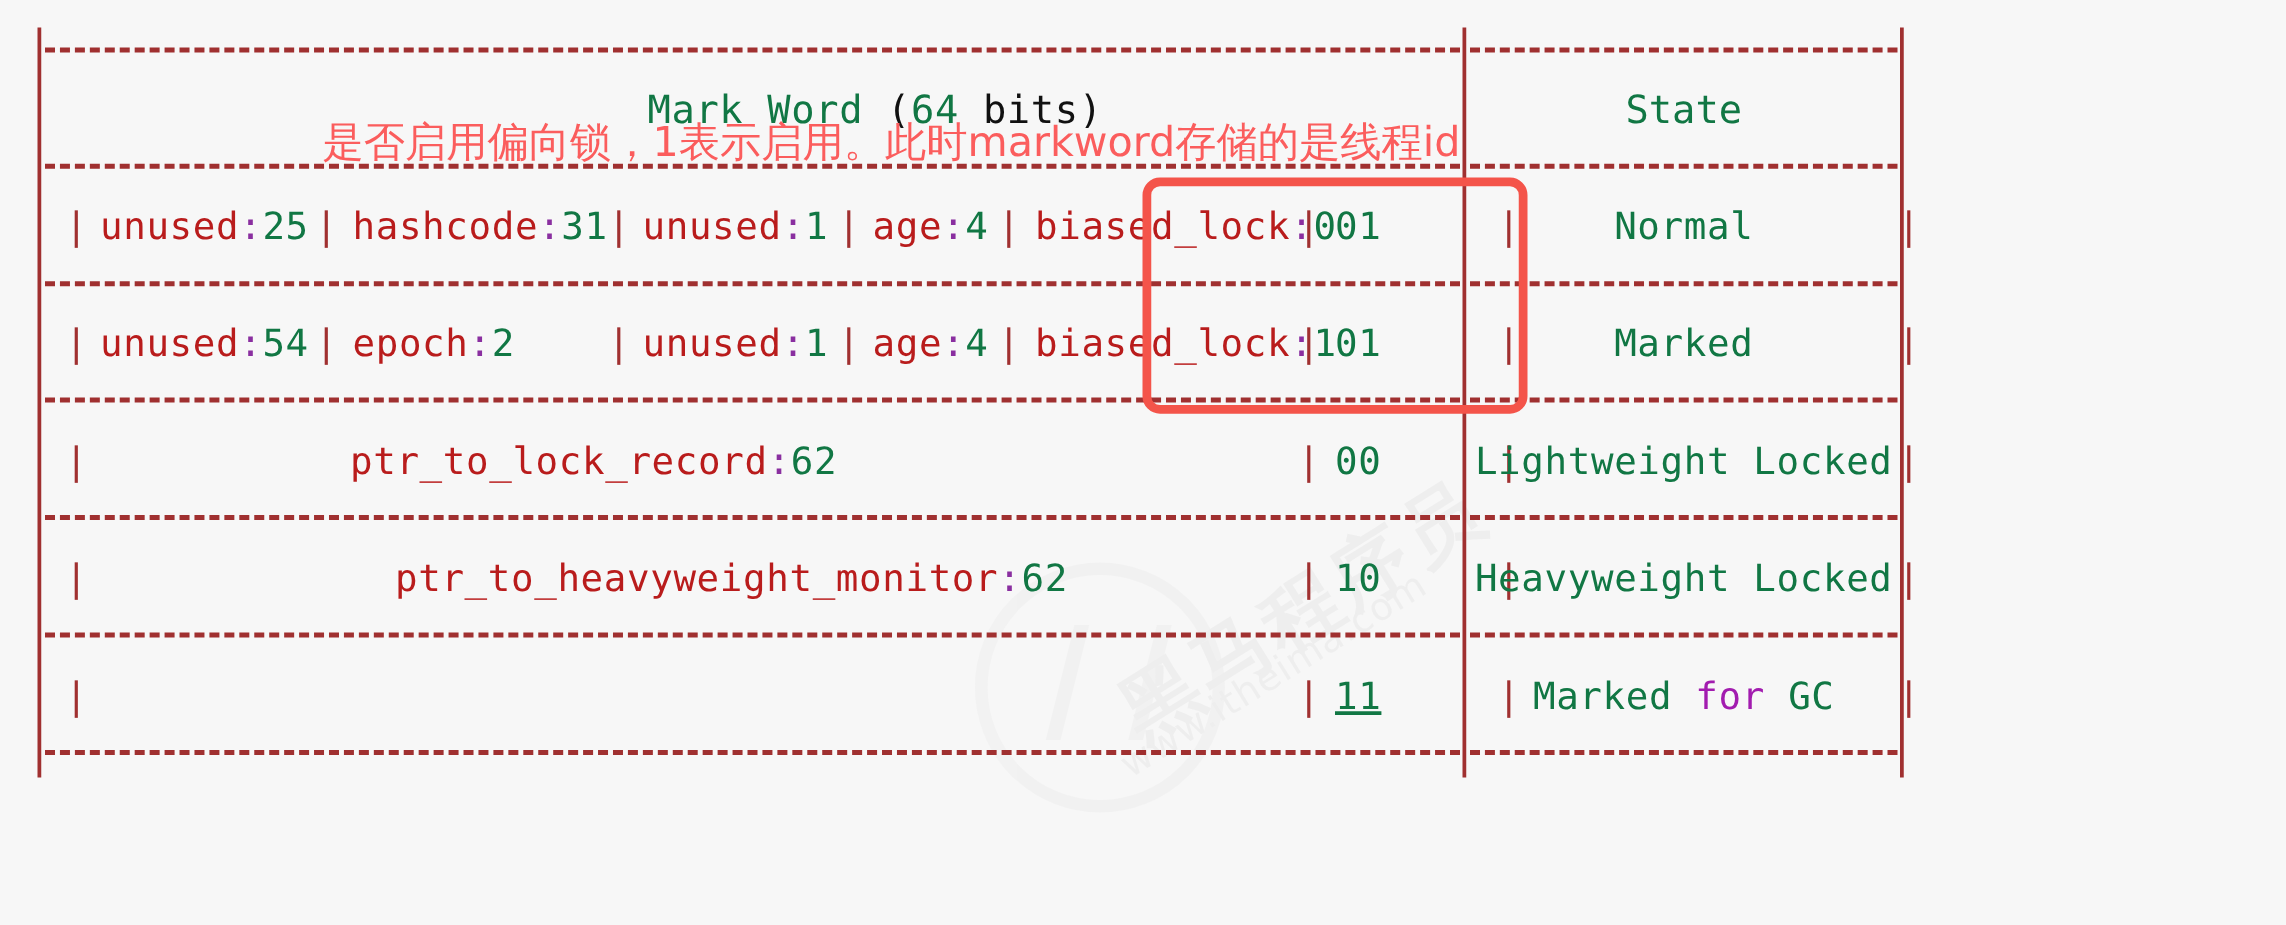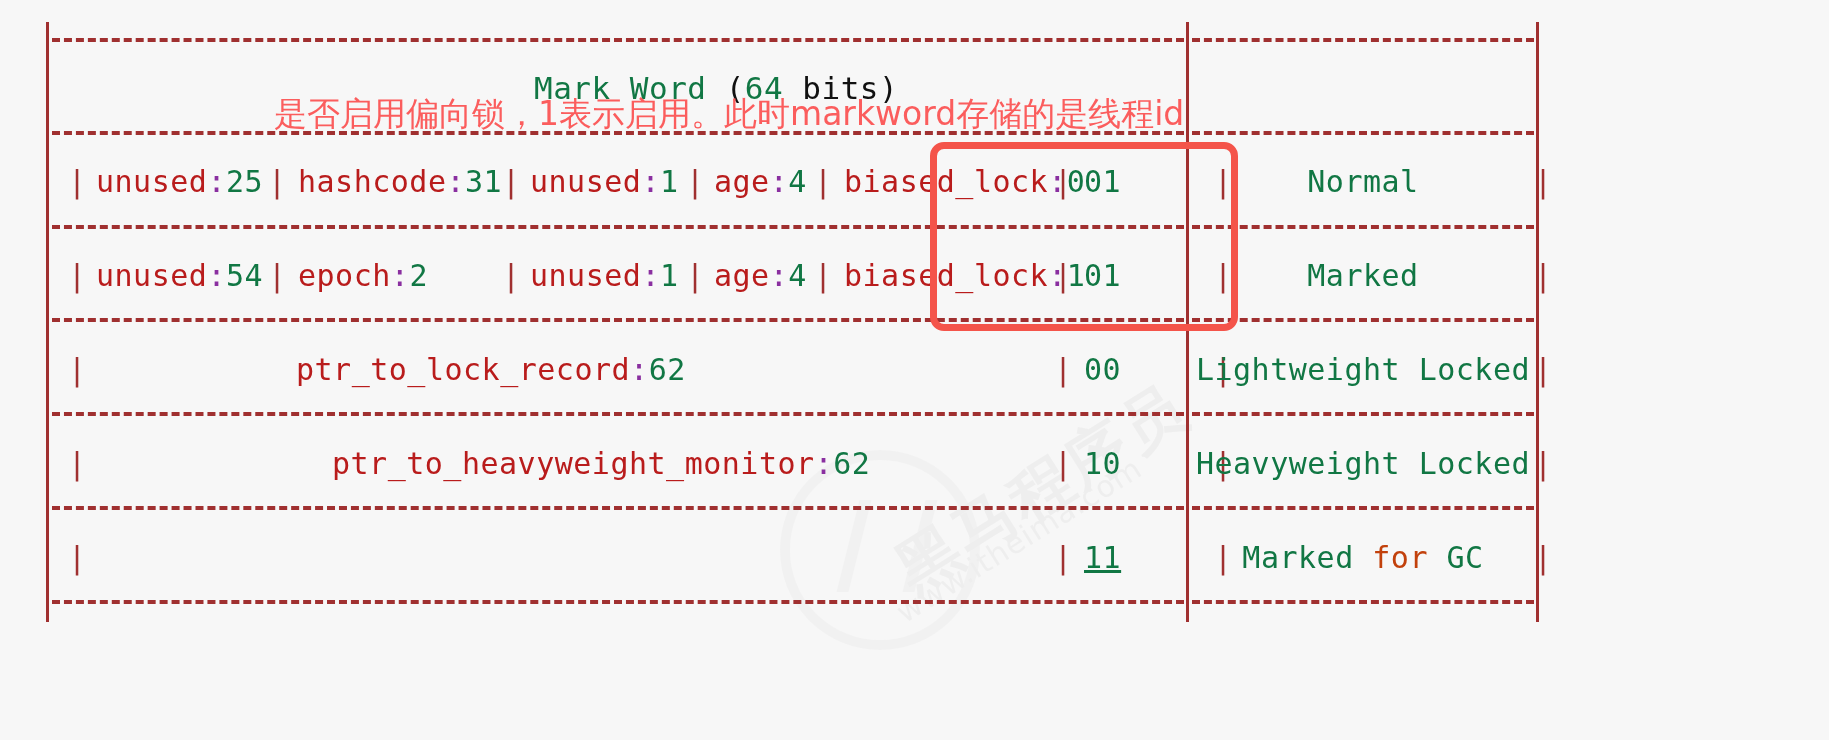--- a/index.html
+++ b/index.html
@@ -66,21 +66,21 @@
     width: 54px;
     height: 92px;
     border-left: 12px solid #ededed;
     border-right: 12px solid #ededed;
     transform: skewX(-14deg);
   }
 
   
   .table {
     position: absolute;
-    left: 16px;
+    left: 0;
     top: 0;
     width: 1528px;
     height: 740px;
   }
   .vbar {
     position: absolute;
     width: 3px;
     background: #a03030;
   }
   .hrule {
@@ -96,21 +96,21 @@
     line-height: 56px;
     white-space: nowrap;
     font-size: 30px;
     letter-spacing: 0.5px;
   }
   .lbl   { color: #b91c1c; }
   .num   { color: #117744; }
   .colon { color: #8a2fa0; }
   .sep   { color: #a03030; }
   .state { color: #117744; }
-  .state-gc-word { color: #c2410c; }
+  .state-gc-word { color: #a21caf; }
 
   .cell {
     position: absolute;
     white-space: nowrap;
   }
   .center { text-align: center; }
 
   
   .markword {
     position: absolute;
@@ -181,20 +181,21 @@
     <div class="hrule" style="left:36px;  top:506px; width:1132px;"></div>
     <div class="hrule" style="left:1176px;top:506px; width:342px;"></div>
 
     <div class="hrule" style="left:36px;  top:600px; width:1132px;"></div>
     <div class="hrule" style="left:1176px;top:600px; width:342px;"></div>
 
     <div class="markword" style="left:518px; top:70px;">
       <span class="mw-green">Mark Word </span><span class="mw-black">(</span><span class="mw-teal">64</span><span class="mw-black"> bits</span><span class="mw-black">)</span>
     </div>
 
+    <div class="state-head center" style="left:1176px; top:70px; width:342px;">State</div>
 
     <div class="annotation" style="left:258px; top:92px;">是否启用偏向锁，1表示启用。此时markword存储的是线程id</div>
 
     <div class="row" style="left:30px; top:154px;">
       <span class="cell sep" style="left:22px;">|</span>
       <span class="cell" style="left:50px;">
         <span class="lbl">unused</span><span class="colon">:</span><span class="num">25</span>
       </span>
       <span class="cell sep" style="left:222px;">|</span>
       <span class="cell" style="left:252px;">

